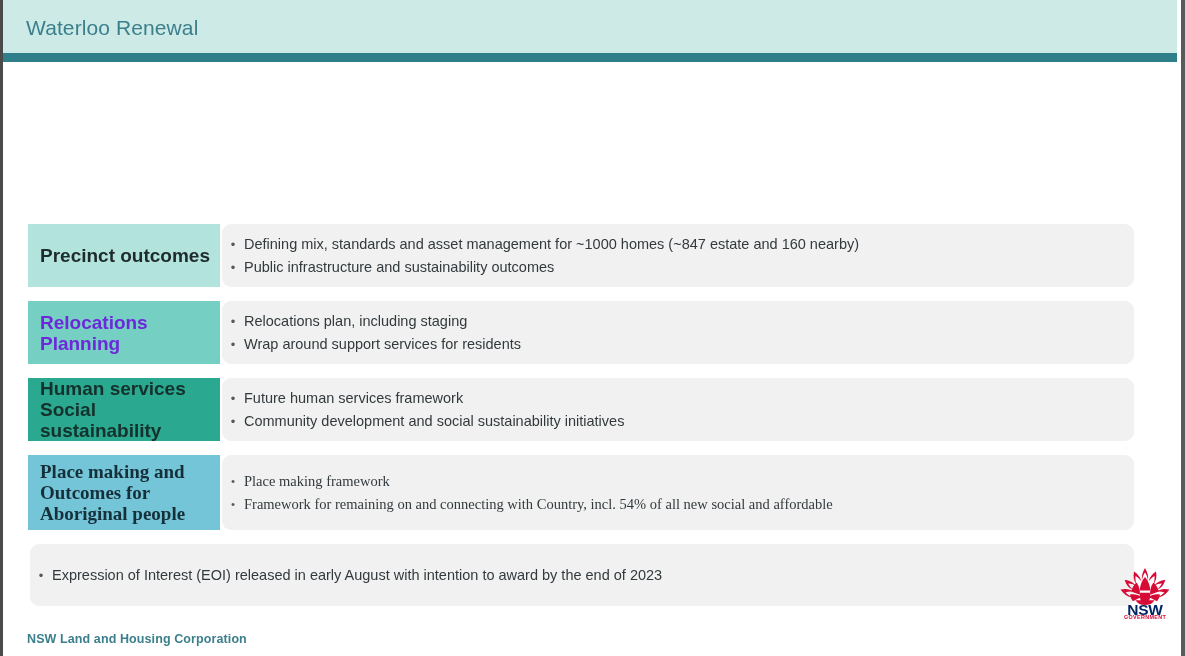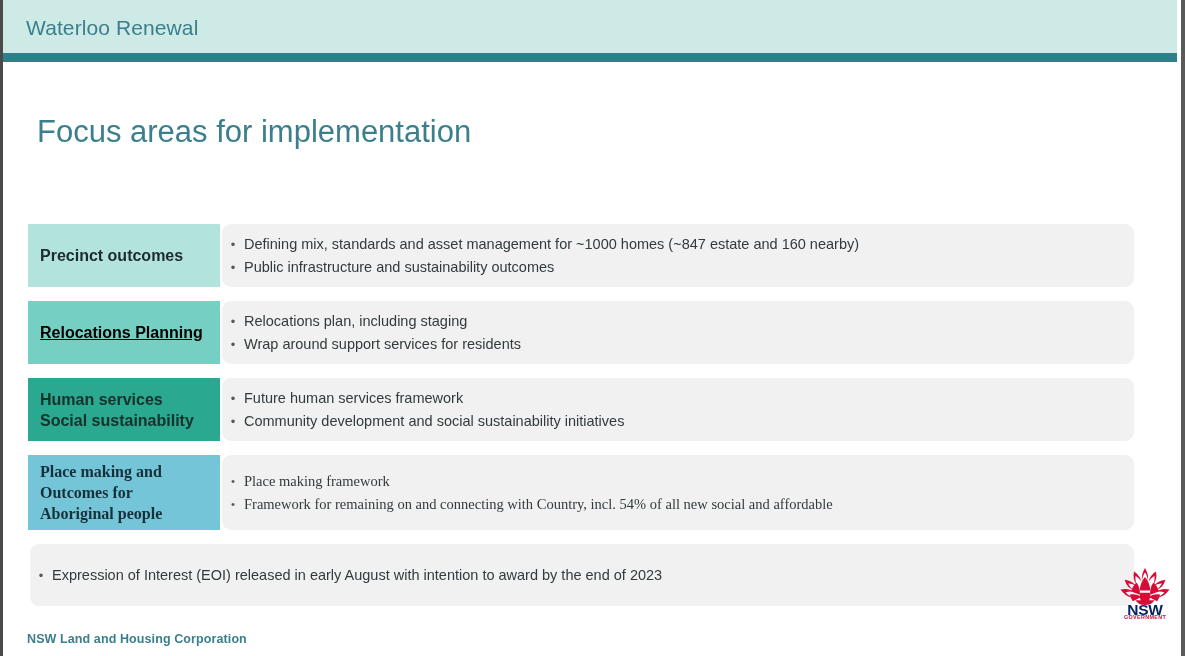--- a/index.html
+++ b/index.html
@@ -102,21 +102,21 @@
     align-items: stretch;
     margin-bottom: 14px;
   }
   .row-label {
     flex: 0 0 192px;
     width: 192px;
     display: flex;
     align-items: center;
     padding: 0 0 0 12px;
     box-sizing: border-box;
-    font-size: 16px;
+    font-size: 19px;
     font-weight: bold;
     line-height: 21px;
     color: #1e2b2e;
   }
   .row-label span { display: block; }
   .row-body {
     flex: 1 1 auto;
     background: #f1f1f1;
     border-radius: 9px;
     display: flex;
@@ -175,42 +175,41 @@
 <div id="slide">
 
   <div class="edge-rule left"></div>
   <div class="edge-rule right"></div>
 
   <div class="header-band"></div>
   <div class="header-right-fill"></div>
   <div class="header-title">Waterloo Renewal</div>
   <div class="header-underline"></div>
 
-  <div class="page-title">Focus areas for implementation</div>
 
   <div class="rows" id="rows-container">
       <div class="focus-row h-two">
         <div class="row-label" style="background: rgb(178, 227, 220); color: rgb(30, 43, 46);">
           <div>
             <span>Precinct outcomes</span>
           </div>
         </div>
         <div class="row-body">
           <div class="bullet">
             <span class="dot">•</span>
             <span class="btext">Defining mix, standards and asset management for ~1000 homes (~847 estate and 160 nearby)</span>
           </div>
           <div class="bullet">
             <span class="dot">•</span>
             <span class="btext">Public infrastructure and sustainability outcomes</span>
           </div>
         </div>
       </div>
       <div class="focus-row h-two">
-        <div class="row-label" style="background: rgb(117, 207, 194); color: #000000; text-decoration: underline;">
+        <div class="row-label" style="background: rgb(117, 207, 194); color: #6d28d9;">
           <div>
             <span>Relocations Planning</span>
           </div>
         </div>
         <div class="row-body">
           <div class="bullet">
             <span class="dot">•</span>
             <span class="btext">Relocations plan, including staging</span>
           </div>
           <div class="bullet">

